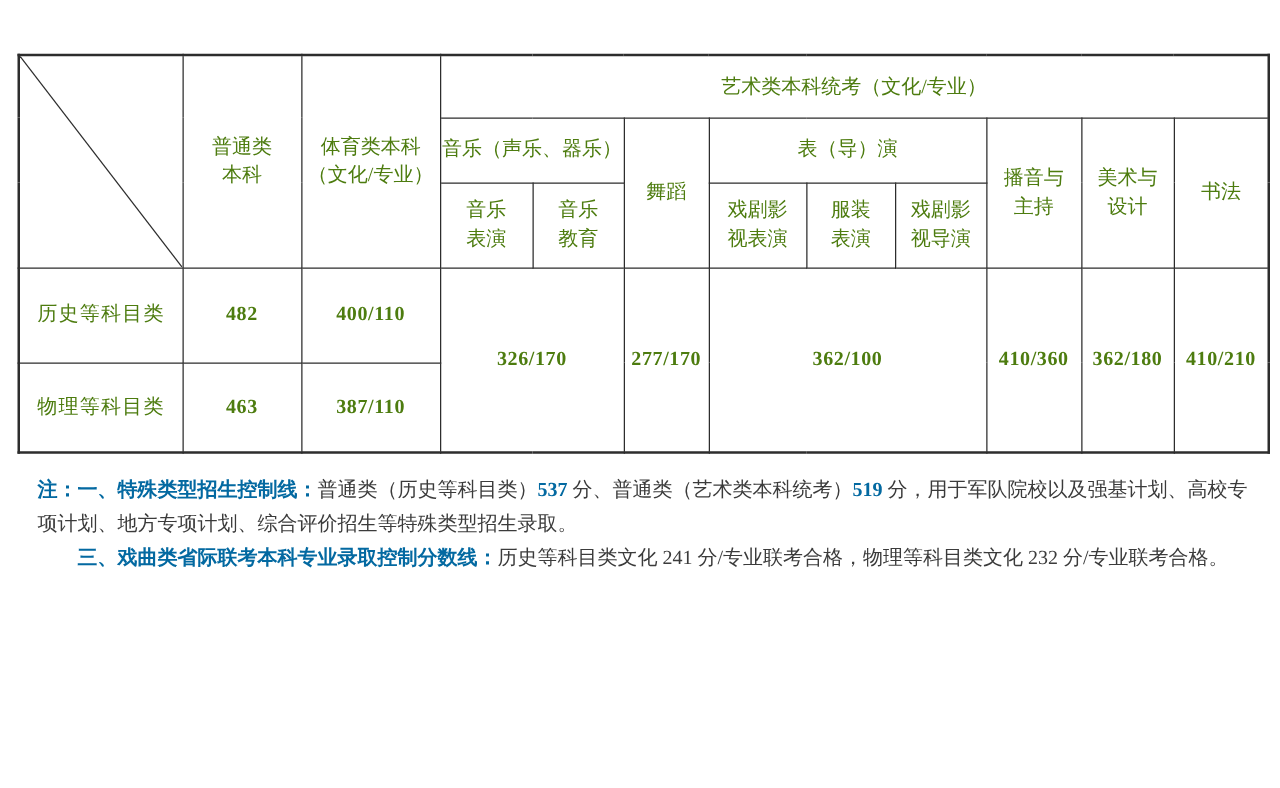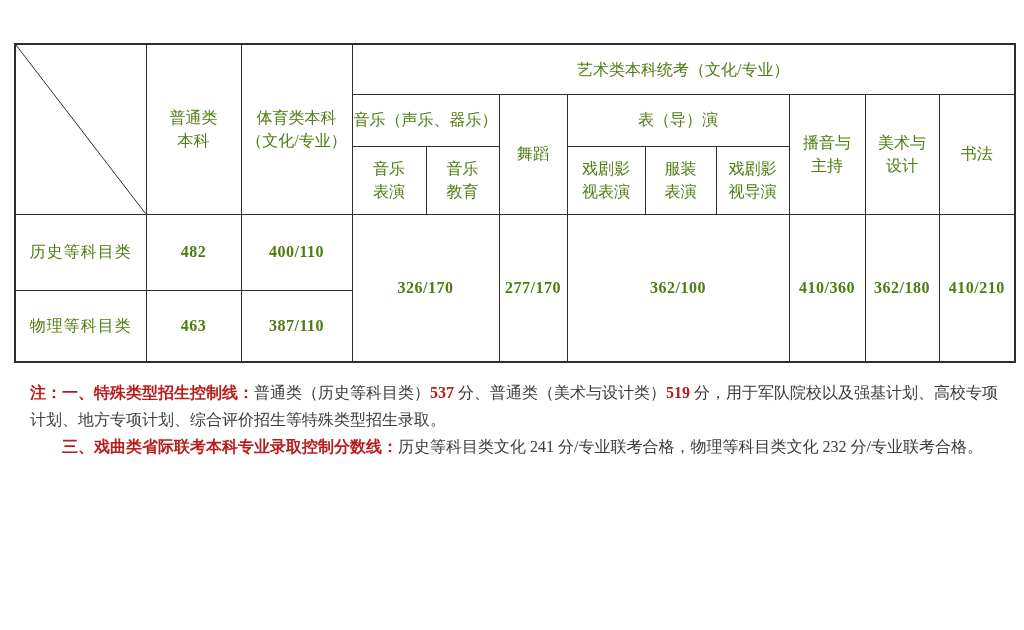--- a/index.html
+++ b/index.html
@@ -77,21 +77,21 @@
     text-align: justify;
   }
   .notes p {
     margin: 0;
     padding: 0;
   }
   .notes p.indent {
     text-indent: 2em;
   }
   .notes b {
-    color: #b91c1c;
+    color: #0369a1;
     font-weight: bold;
   }
 </style>
 </head>
 <body>
 
 <div class="page">
 
 
   <table class="score-table">
@@ -157,17 +157,17 @@
     </tr>
     <tr class="dr2">
       <td class="rowlabel">物理等科目类</td>
       <td class="num">463</td>
       <td class="num">387/110</td>
     </tr>
   </tbody>
     </table>
 
   <div class="notes">
-    <p><b>注：一、特殊类型招生控制线：</b><span>普通类（历史等科目类）</span><b>537</b><span> 分、普通类（美术与设计类）</span><b>519</b><span> 分，用于军队院校以及强基计划、高校专项计划、地方专项计划、综合评价招生等特殊类型招生录取。</span></p>
+    <p><b>注：一、特殊类型招生控制线：</b><span>普通类（历史等科目类）</span><b>537</b><span> 分、普通类（艺术类本科统考）</span><b>519</b><span> 分，用于军队院校以及强基计划、高校专项计划、地方专项计划、综合评价招生等特殊类型招生录取。</span></p>
     <p class="indent"><b>三、戏曲类省际联考本科专业录取控制分数线：</b><span>历史等科目类文化 241 分/专业联考合格，物理等科目类文化 232 分/专业联考合格。</span></p>
   </div>
 
 </div>
 
 </body></html>

